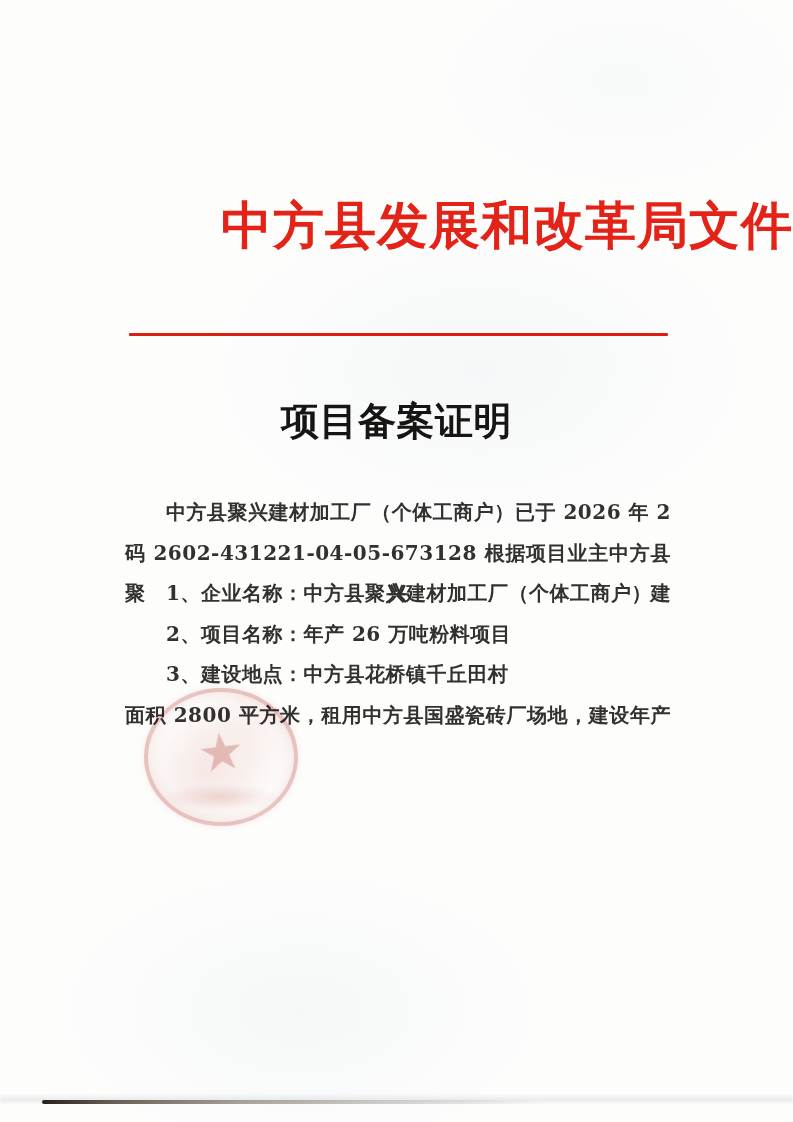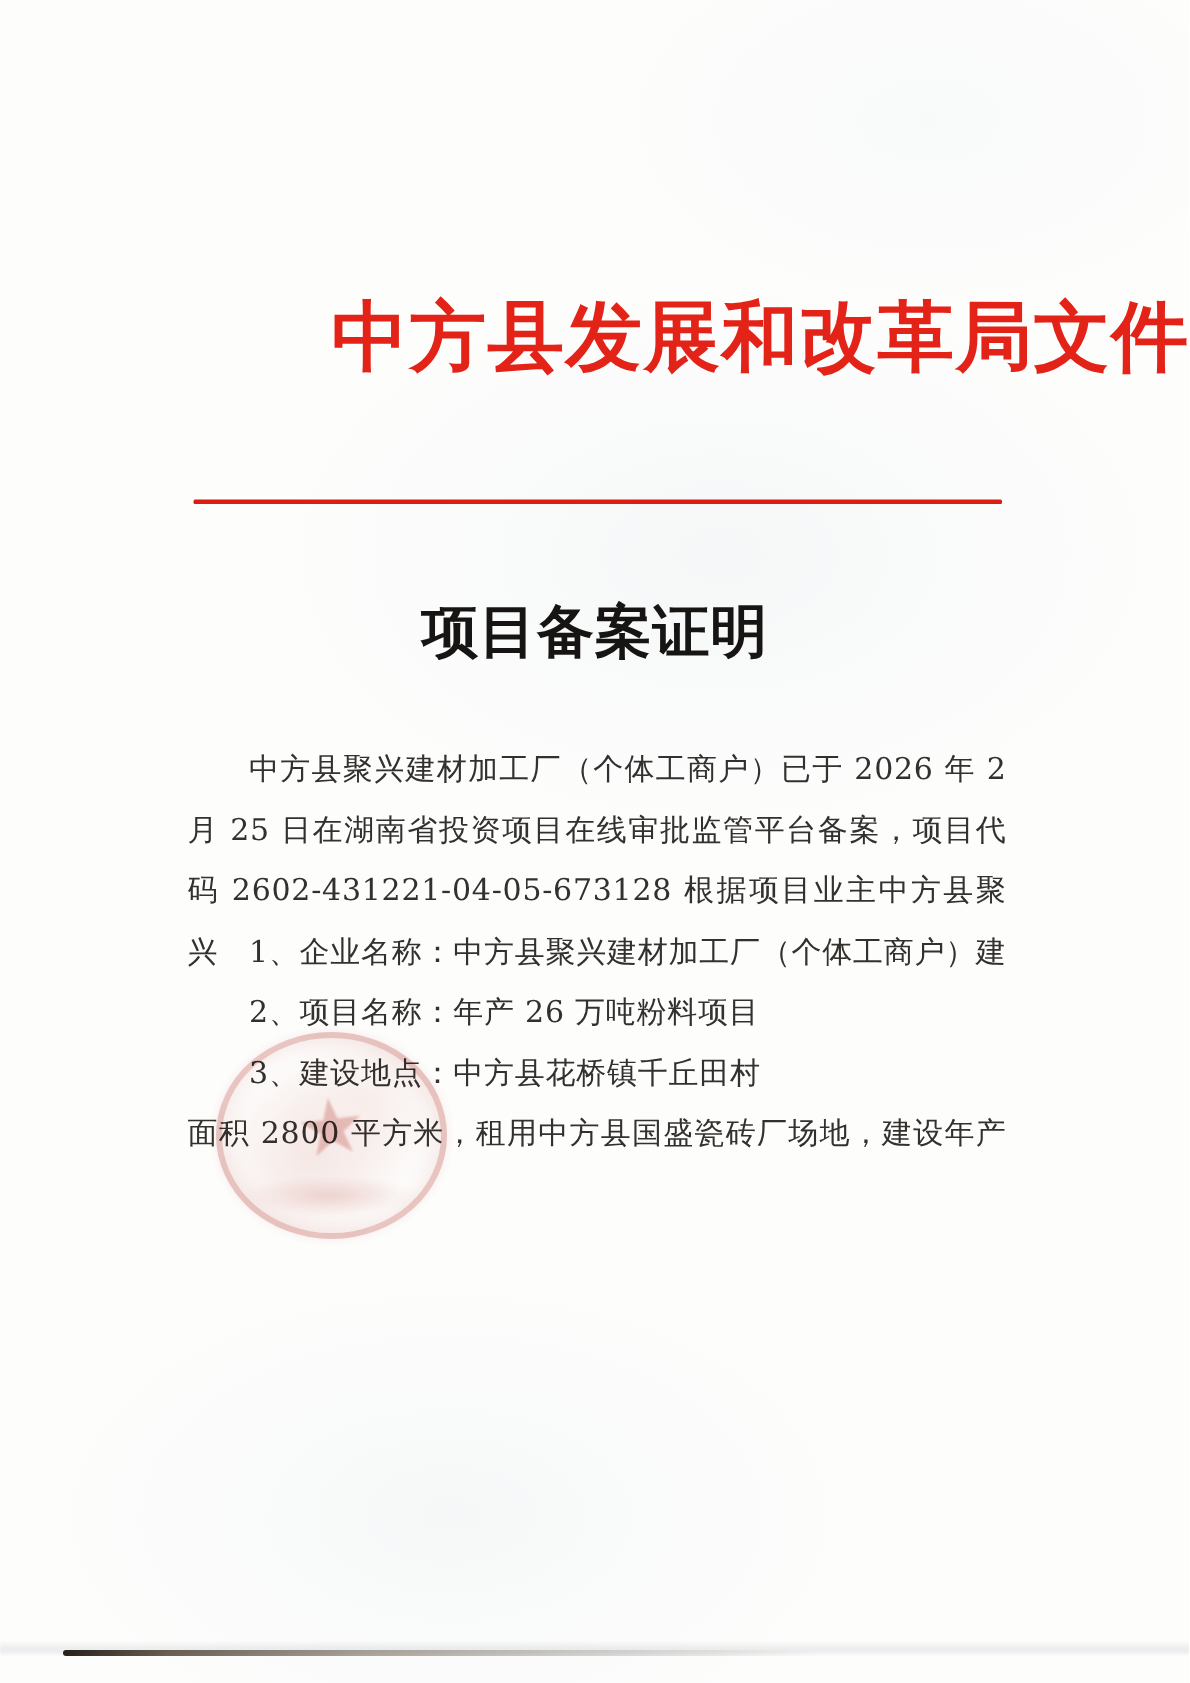--- a/index.html
+++ b/index.html
@@ -67,20 +67,21 @@
     width: 546px;
     color: var(--ink, #33312e);
     font-family: "DejaVu Serif", "Liberation Serif", serif;
     font-size: 20px;
   }
   .doc-line {
     height: 40.5px;
     line-height: 40.5px;
     white-space: nowrap;
     letter-spacing: 0.5px;
+    font-weight: bold;
   }
   .l-indent { text-indent: 41px; }
   .l-just { text-align: justify; text-align-last: justify; white-space: normal; }
 
   
   .seal {
     position: absolute;
     left: 144px;
     top: 688px;
     width: 154px;
@@ -157,21 +158,20 @@
 <div class="page">
 
   <div class="letterhead">中方县发展和改革局文件</div>
 
   <div class="red-rule"></div>
 
   <h1 class="doc-title">项目备案证明</h1>
 
   <div class="doc-body">
     <div class="doc-line l-indent l-just">中方县聚兴建材加工厂（个体工商户）已于 2026 年 2</div>
-    <div class="doc-line l-just">月 25 日在湖南省投资项目在线审批监管平台备案，项目代</div>
     <div class="doc-line l-just">码 2602-431221-04-05-673128 根据项目业主中方县聚兴建</div>
     <div class="doc-line l-indent">1、企业名称：中方县聚兴建材加工厂（个体工商户）</div>
     <div class="doc-line l-indent">2、项目名称：年产 26 万吨粉料项目</div>
     <div class="doc-line l-indent">3、建设地点：中方县花桥镇千丘田村</div>
     <div class="doc-line l-just">面积 2800 平方米，租用中方县国盛瓷砖厂场地，建设年产</div>
   </div>
 
   <div class="seal">
     <div class="seal-ring"></div>
     <div class="seal-blotch"></div>

